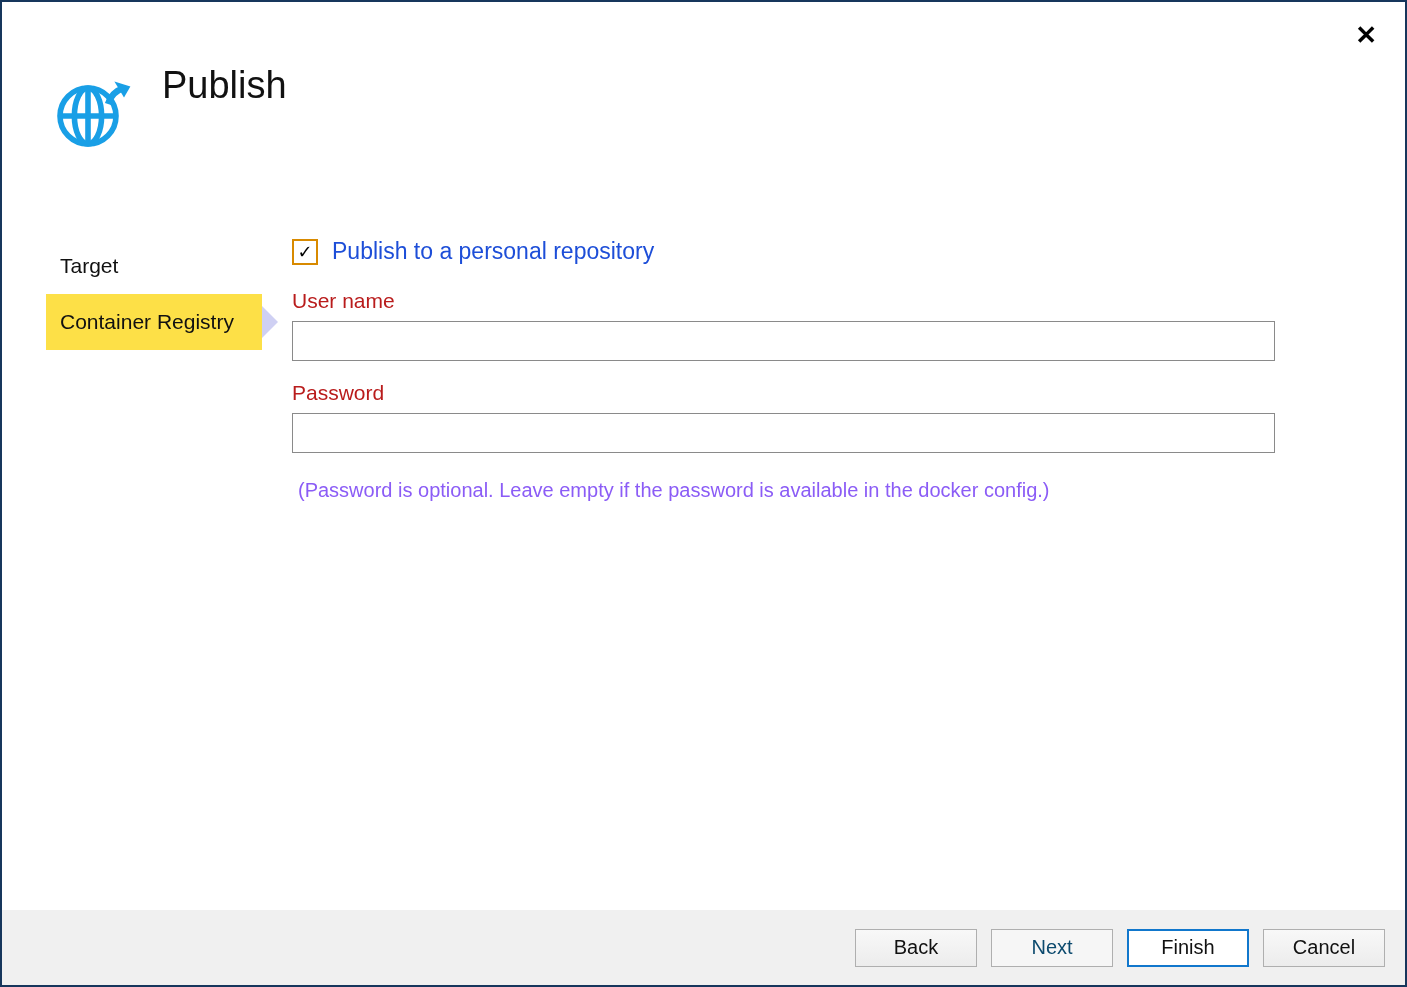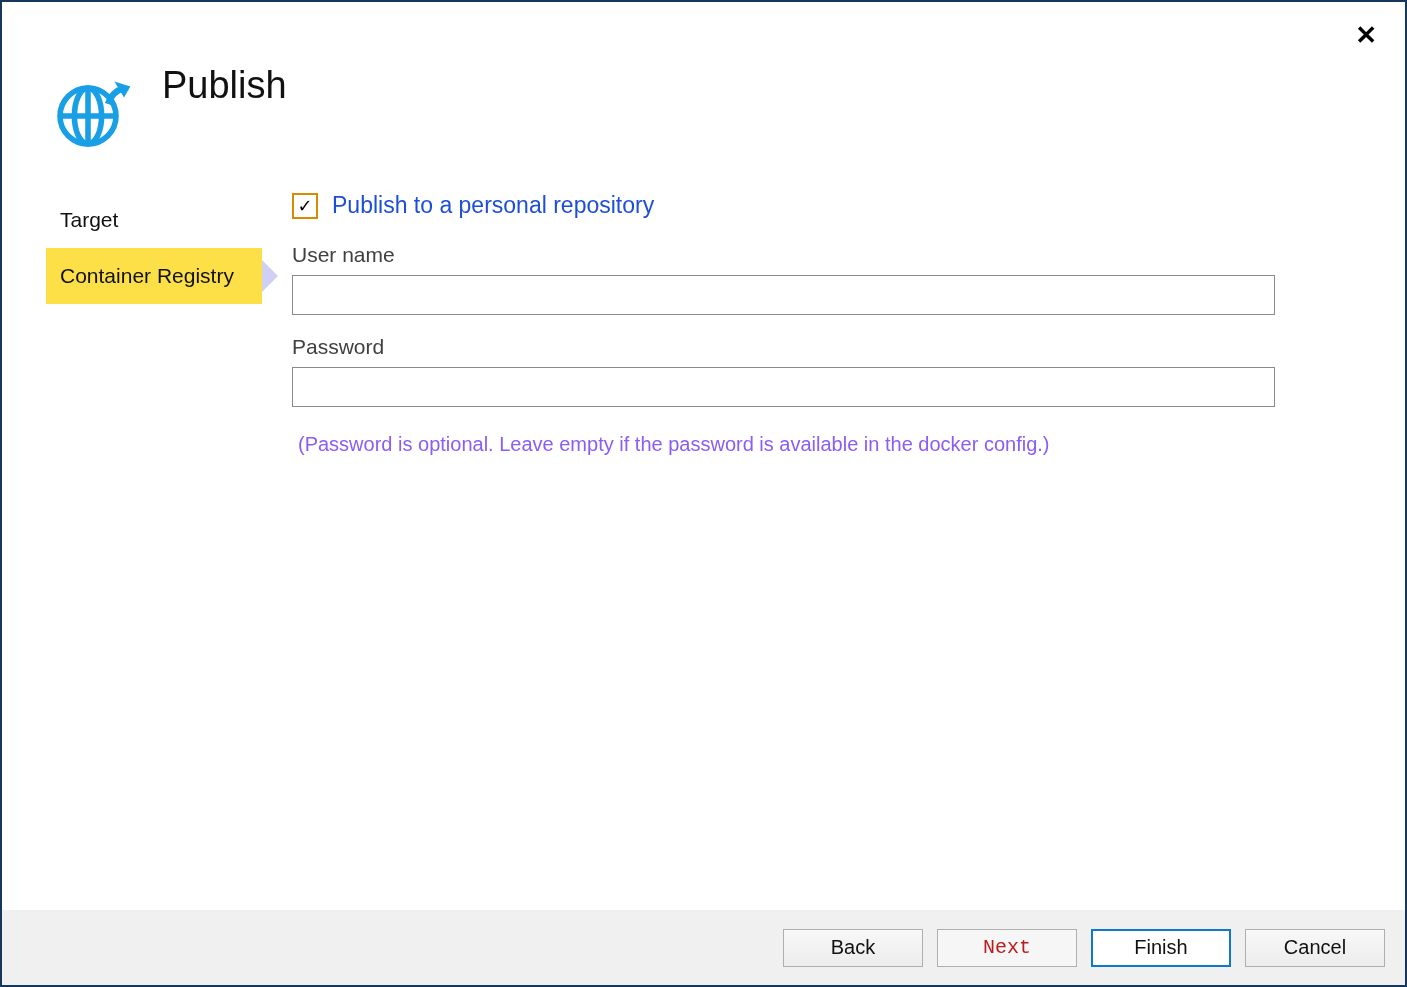--- a/index.html
+++ b/index.html
@@ -45,20 +45,21 @@
     margin: -8px 0 8px 0;
   }
   .page-subtitle {
     font-size: 24px;
     font-weight: 400;
     color: #111;
   }
   .body-area {
     display: flex;
     padding-left: 44px;
+    margin-top: 46px;
   }
   .sidebar {
     width: 216px;
     flex-shrink: 0;
   }
   .sidebar-item {
     font-size: 21px;
     color: #111;
     padding: 16px 0 16px 14px;
     cursor: pointer;
@@ -105,21 +106,21 @@
     font-size: 18px;
     line-height: 1;
     color: #000;
   }
   .checkbox-label {
     font-size: 23px;
     color: #1d4ed8;
   }
   .field-label {
     font-size: 21px;
-    color: #404040;
+    color: #b91c1c;
     margin-bottom: 8px;
     display: block;
   }
   .text-input {
     width: 100%;
     height: 40px;
     border: 1px solid #8a8a8a;
     background: #fff;
     font-size: 19px;
     padding: 4px 8px;
@@ -139,34 +140,33 @@
     height: 75px;
     background: #f0f0f0;
     border-top: none;
     display: flex;
     justify-content: flex-end;
     align-items: center;
     padding-right: 20px;
     gap: 14px;
   }
   .footer-btn {
-    width: 140px;
+    width: 122px;
     height: 38px;
     font-size: 20px;
     font-family: inherit;
     border: 1px solid #afafaf;
     background: linear-gradient(#f8f8f8, #ececec);
     cursor: pointer;
     color: #111;
   }
   .footer-btn.disabled {
-    color: #b91c1c;
+    color: #0c4a6e;
     background: #f6f6f6;
     cursor: default;
-    font-family: Liberation Mono, monospace;
   }
   .footer-btn.primary {
     border: 2px solid #1177cc;
     background: #fff;
   }
 </style>
 </head>
 <body>
 
 <div class="close-btn">✕</div>

